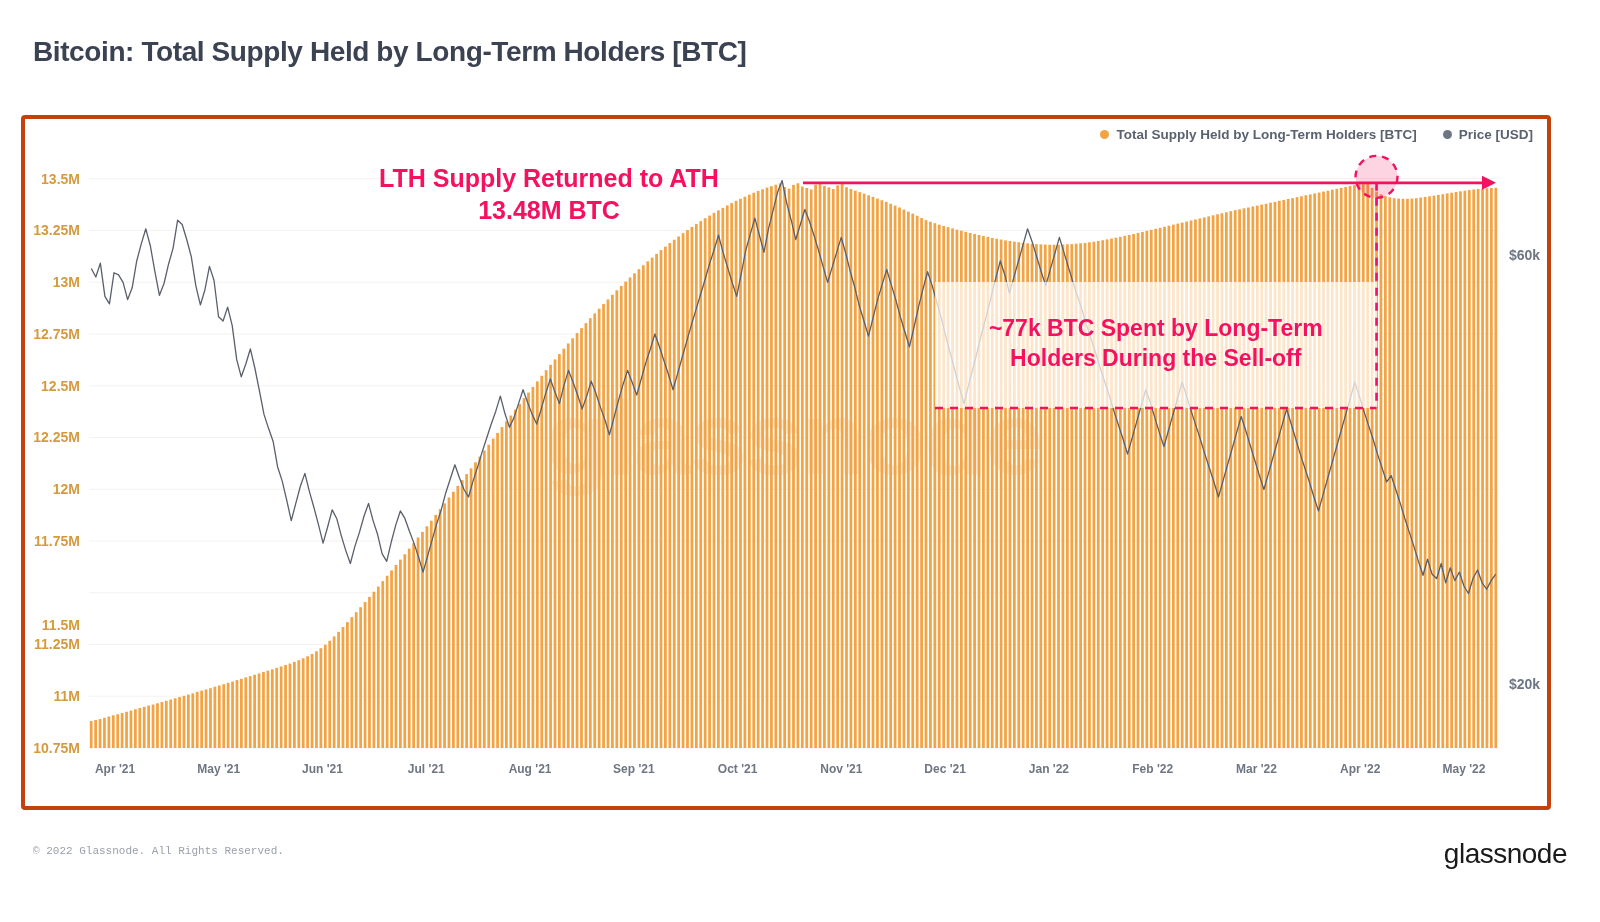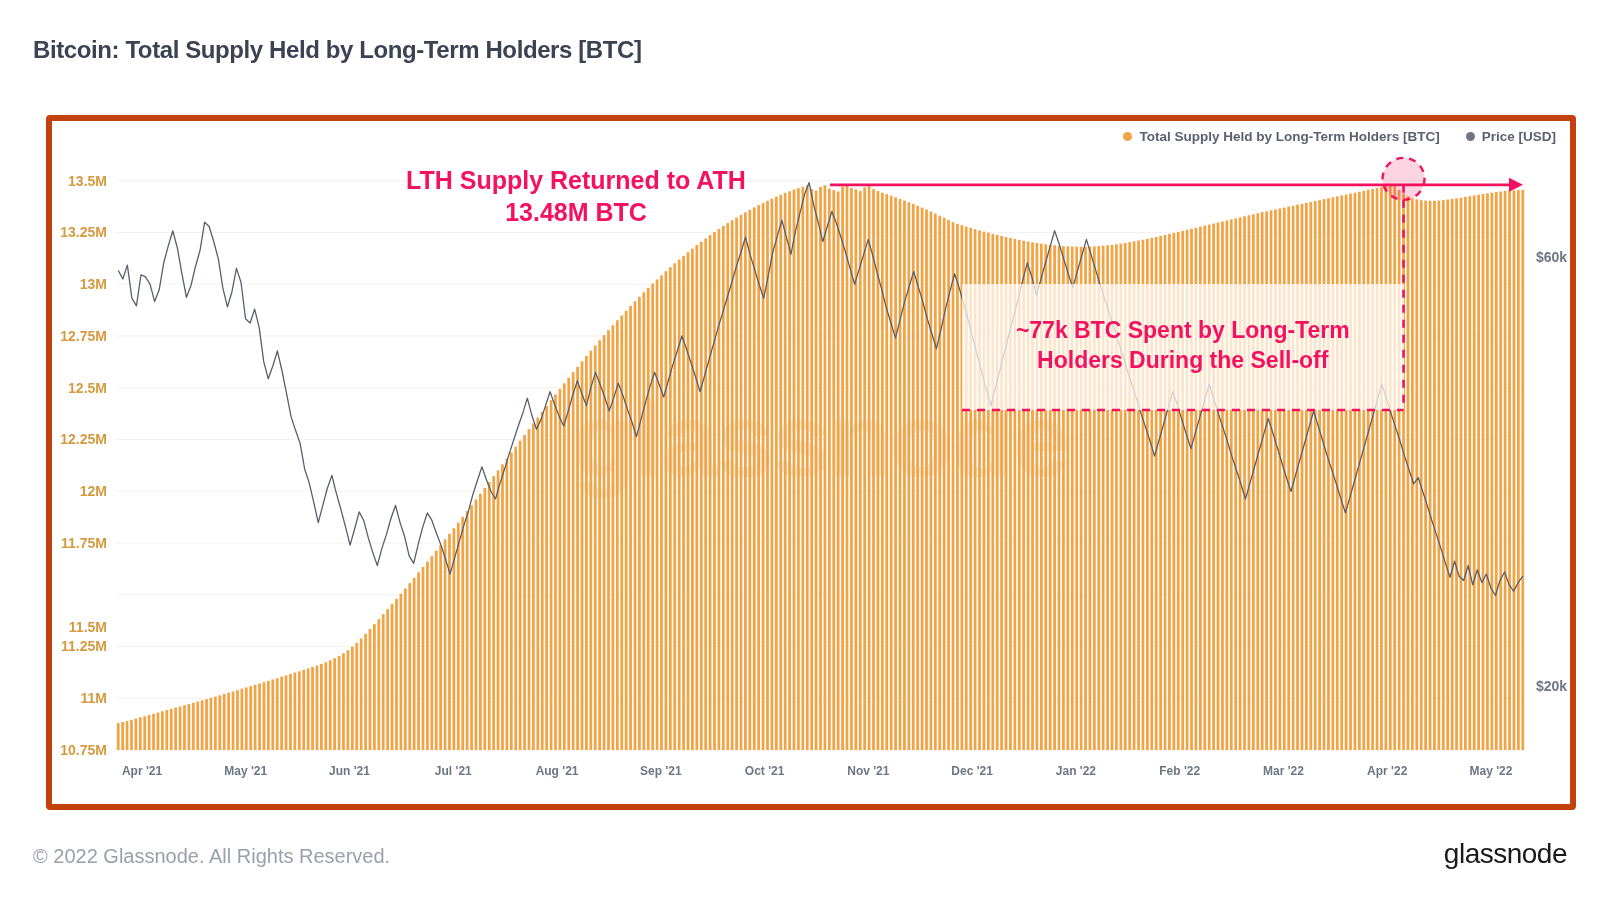--- a/index.html
+++ b/index.html
@@ -7,28 +7,28 @@
     width:1600px;height:922px;
     background:#ffffff;
     font-family:"Liberation Sans", sans-serif;
     -webkit-font-smoothing:antialiased;
     overflow:hidden;
   }
   .page{position:relative;width:1600px;height:922px;}
 
   .chart-title{
     position:absolute;left:33px;top:36px;
-    font-size:24px;font-weight:700;color:#3b4252;
+    font-size:28px;font-weight:700;color:#3b4252;
     letter-spacing:-0.4px;white-space:nowrap;
   }
 
   .panel{
-    position:absolute;left:46px;top:115px;
+    position:absolute;left:21px;top:115px;
     width:1530px;height:695px;
-    border:6px solid #c2410c;border-radius:4px;
+    border:4px solid #c2410c;border-radius:4px;
     background:#ffffff;box-sizing:border-box;
   }
 
   .legend{
     position:absolute;right:14px;top:8px;
     display:flex;align-items:center;gap:26px;
     font-size:13.5px;font-weight:700;color:#5a6270;
   }
   .legend-item{display:flex;align-items:center;gap:7px;white-space:nowrap;}
   .legend-dot{width:9px;height:9px;border-radius:50%;display:inline-block;}
@@ -82,22 +82,23 @@
     text-align:center;
     font-size:23px;font-weight:700;color:#f4115f;
     line-height:1.3;
     padding:8px 18px 10px 18px;
     box-sizing:border-box;
     white-space:nowrap;
   }
 
   .footer-copy{
     position:absolute;left:33px;top:845px;
-    font-size:20px;font-weight:400;color:#9aa0aa;
+    font-size:11px;font-weight:400;color:#9aa0aa;
     white-space:nowrap;
+    font-family:Liberation Mono, monospace;
   }
   .footer-logo{
     position:absolute;right:33px;top:838px;
     font-size:28px;font-weight:400;color:#1a1a1a;
     letter-spacing:-0.5px;white-space:nowrap;
   }
 </style>
 </head>
 <body>
 

